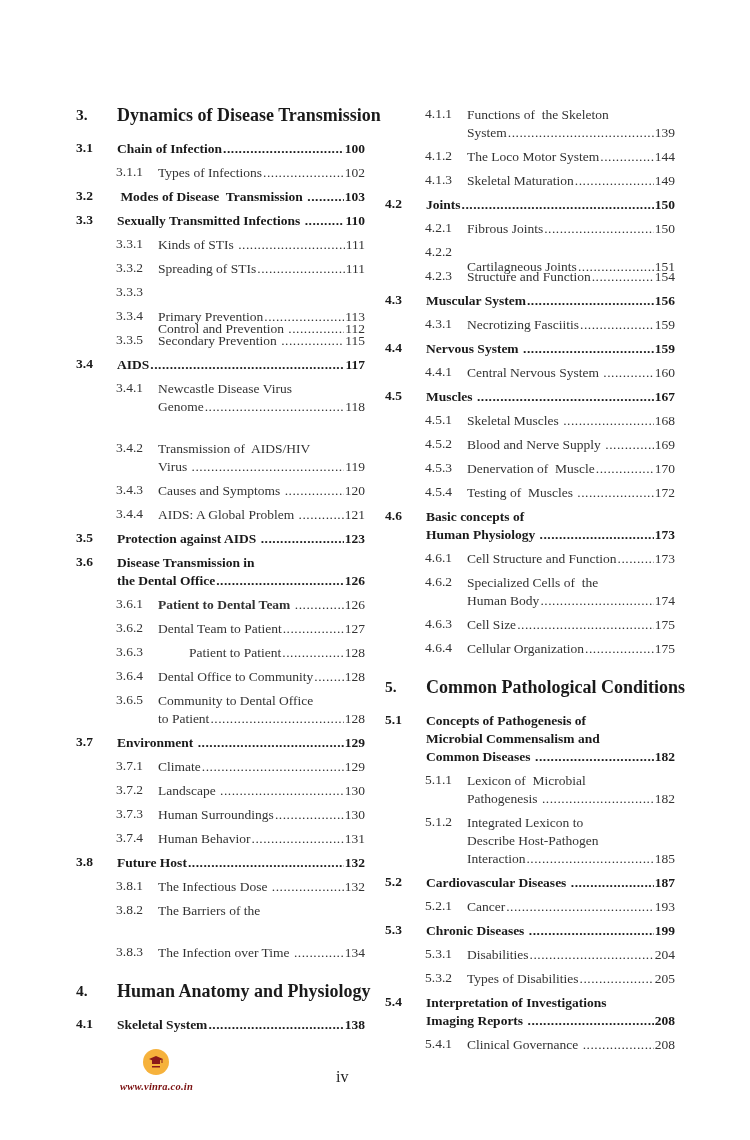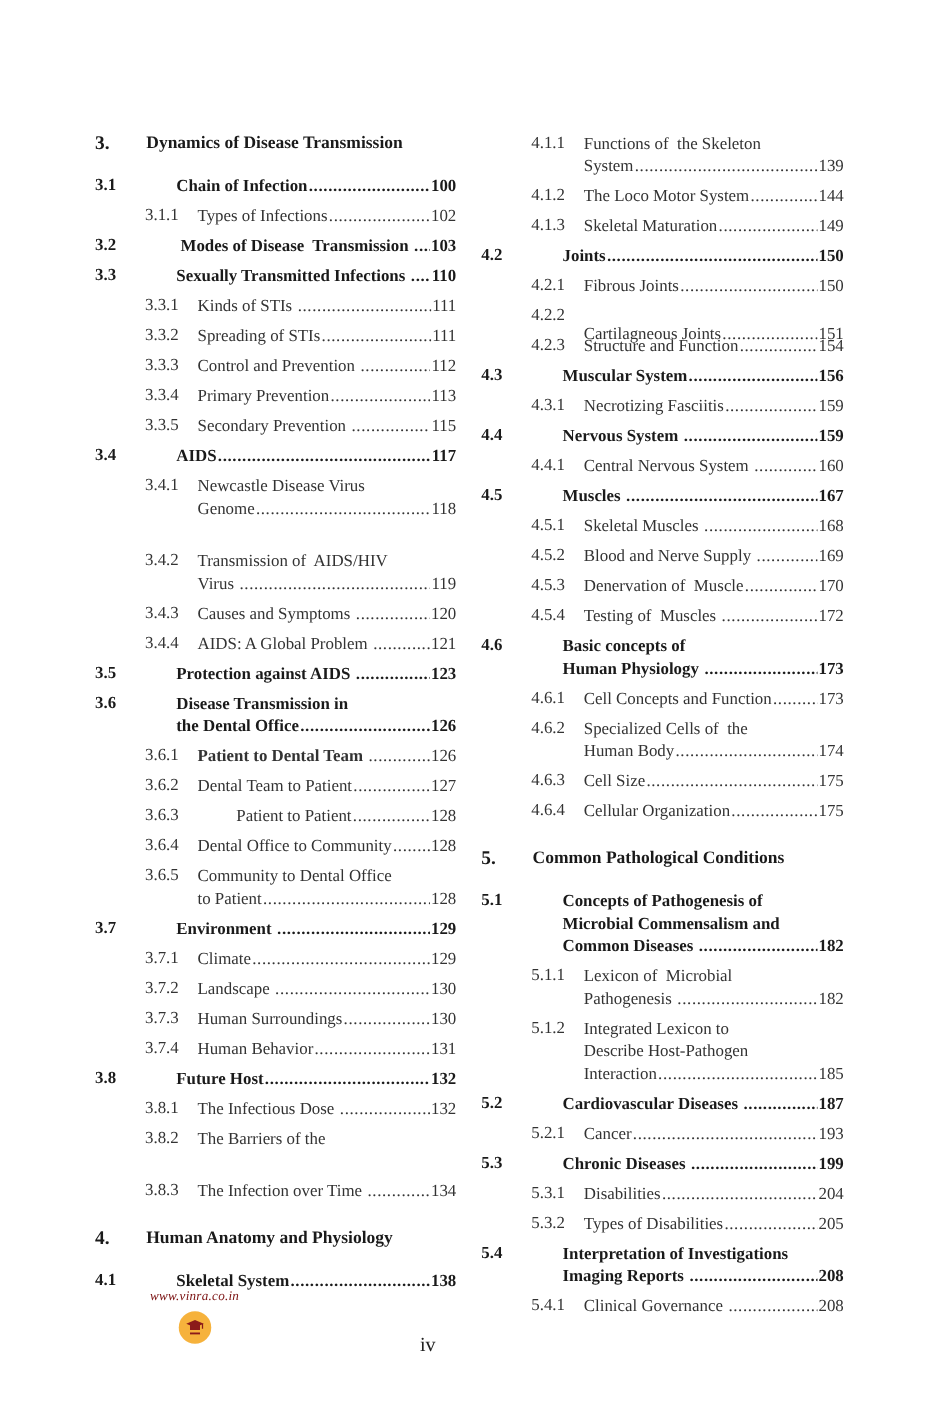--- a/index.html
+++ b/index.html
@@ -5,33 +5,33 @@
   html, body { margin: 0; padding: 0; background: #ffffff; }
   body { width: 750px; height: 1140px; position: relative; overflow: hidden;
          font-family: "Liberation Serif", "DejaVu Serif", serif; color: #1a1a1a; }
   .col { position: absolute; top: 0; }
   .col-left { left: 76px; width: 289px; }
   .col-right { left: 385px; width: 290px; }
   .row { position: absolute; left: 0; right: 0; }
   .num { position: absolute; left: 0; font-size: 13.5px; }
   .sec .num, .chap .num { font-weight: bold; }
   .text { position: absolute; right: 0; font-size: 13.5px; line-height: 18px; }
-  .sec .text { font-weight: bold; left: 41px; margin-left: 24px; }
+  .sec .text { font-weight: bold; left: 41px; }
   .sub .num { left: 40px; color: #333; }
   .sub .text { left: 82px; color: #333; }
   .chap .num { font-size: 15.5px; }
-  .chap .text { left: 41px; font-size: 14px; font-weight: bold; }
+  .chap .text { left: 41px; font-size: 18px; font-weight: bold; }
   .line { display: flex; align-items: baseline; white-space: nowrap; }
   .line .t { flex: 0 0 auto; }
   .line .dots { flex: 1 1 auto; overflow: hidden; margin: 0 1px; letter-spacing: 0.5px; }
   .line .dots::before { content: "................................................................................................................................"; }
   .line .pg { flex: 0 0 auto; }
   .footer-logo { position: absolute; left: 143px; top: 1049px; width: 26px; height: 26px;
                  border-radius: 50%; background: #f6b23c; display: flex; align-items: center; justify-content: center; }
-  .footer-url { position: absolute; left: 120px; top: 1032px; font-size: 10.5px; font-style: italic; font-weight: normal;
+  .footer-url { position: absolute; left: 120px; top: 1081px; font-size: 10.5px; font-style: italic; font-weight: bold;
                 color: #7a1010; font-family: "Liberation Serif", serif; letter-spacing: 0.2px; text-align: center; }
   .page-num { position: absolute; left: 336px; top: 1068px; font-size: 16px; color: #222; }
 </style>
 </head>
 <body>
 
 <div class="col col-left" id="col-left">
     <div class="row chap" style="top: 106px;">
       <span class="num">3.</span>
       <div class="text">
@@ -97,21 +97,21 @@
           <span class="t" style="white-space: pre;">Spreading of STIs</span>
           <span class="dots"></span>
           <span class="pg">111</span>
         </div>
       </div>
     </div>
     <div class="row sub" style="top: 284px;">
       <span class="num">3.3.3</span>
       <div class="text">
         <div class="line">
-          <span class="t" style="white-space: pre;">Control and Prevention </span>
+          <span class="t" style="white-space: pre; margin-top: 36px;">Control and Prevention </span>
           <span class="dots"></span>
           <span class="pg">112</span>
         </div>
       </div>
     </div>
     <div class="row sub" style="top: 308px;">
       <span class="num">3.3.4</span>
       <div class="text">
         <div class="line">
           <span class="t" style="white-space: pre;">Primary Prevention</span>
@@ -543,21 +543,21 @@
           <span class="t" style="white-space: pre;">Human Physiology </span>
           <span class="dots"></span>
           <span class="pg">173</span>
         </div>
       </div>
     </div>
     <div class="row sub" style="top: 550px;">
       <span class="num">4.6.1</span>
       <div class="text">
         <div class="line">
-          <span class="t" style="white-space: pre;">Cell Concepts and Function</span>
+          <span class="t" style="white-space: pre;">Cell Structure and Function</span>
           <span class="dots"></span>
           <span class="pg">173</span>
         </div>
       </div>
     </div>
     <div class="row sub" style="top: 574px;">
       <span class="num">4.6.2</span>
       <div class="text">
         <div class="line">
           <span class="t" style="white-space: pre;">Specialized Cells of  the</span>

